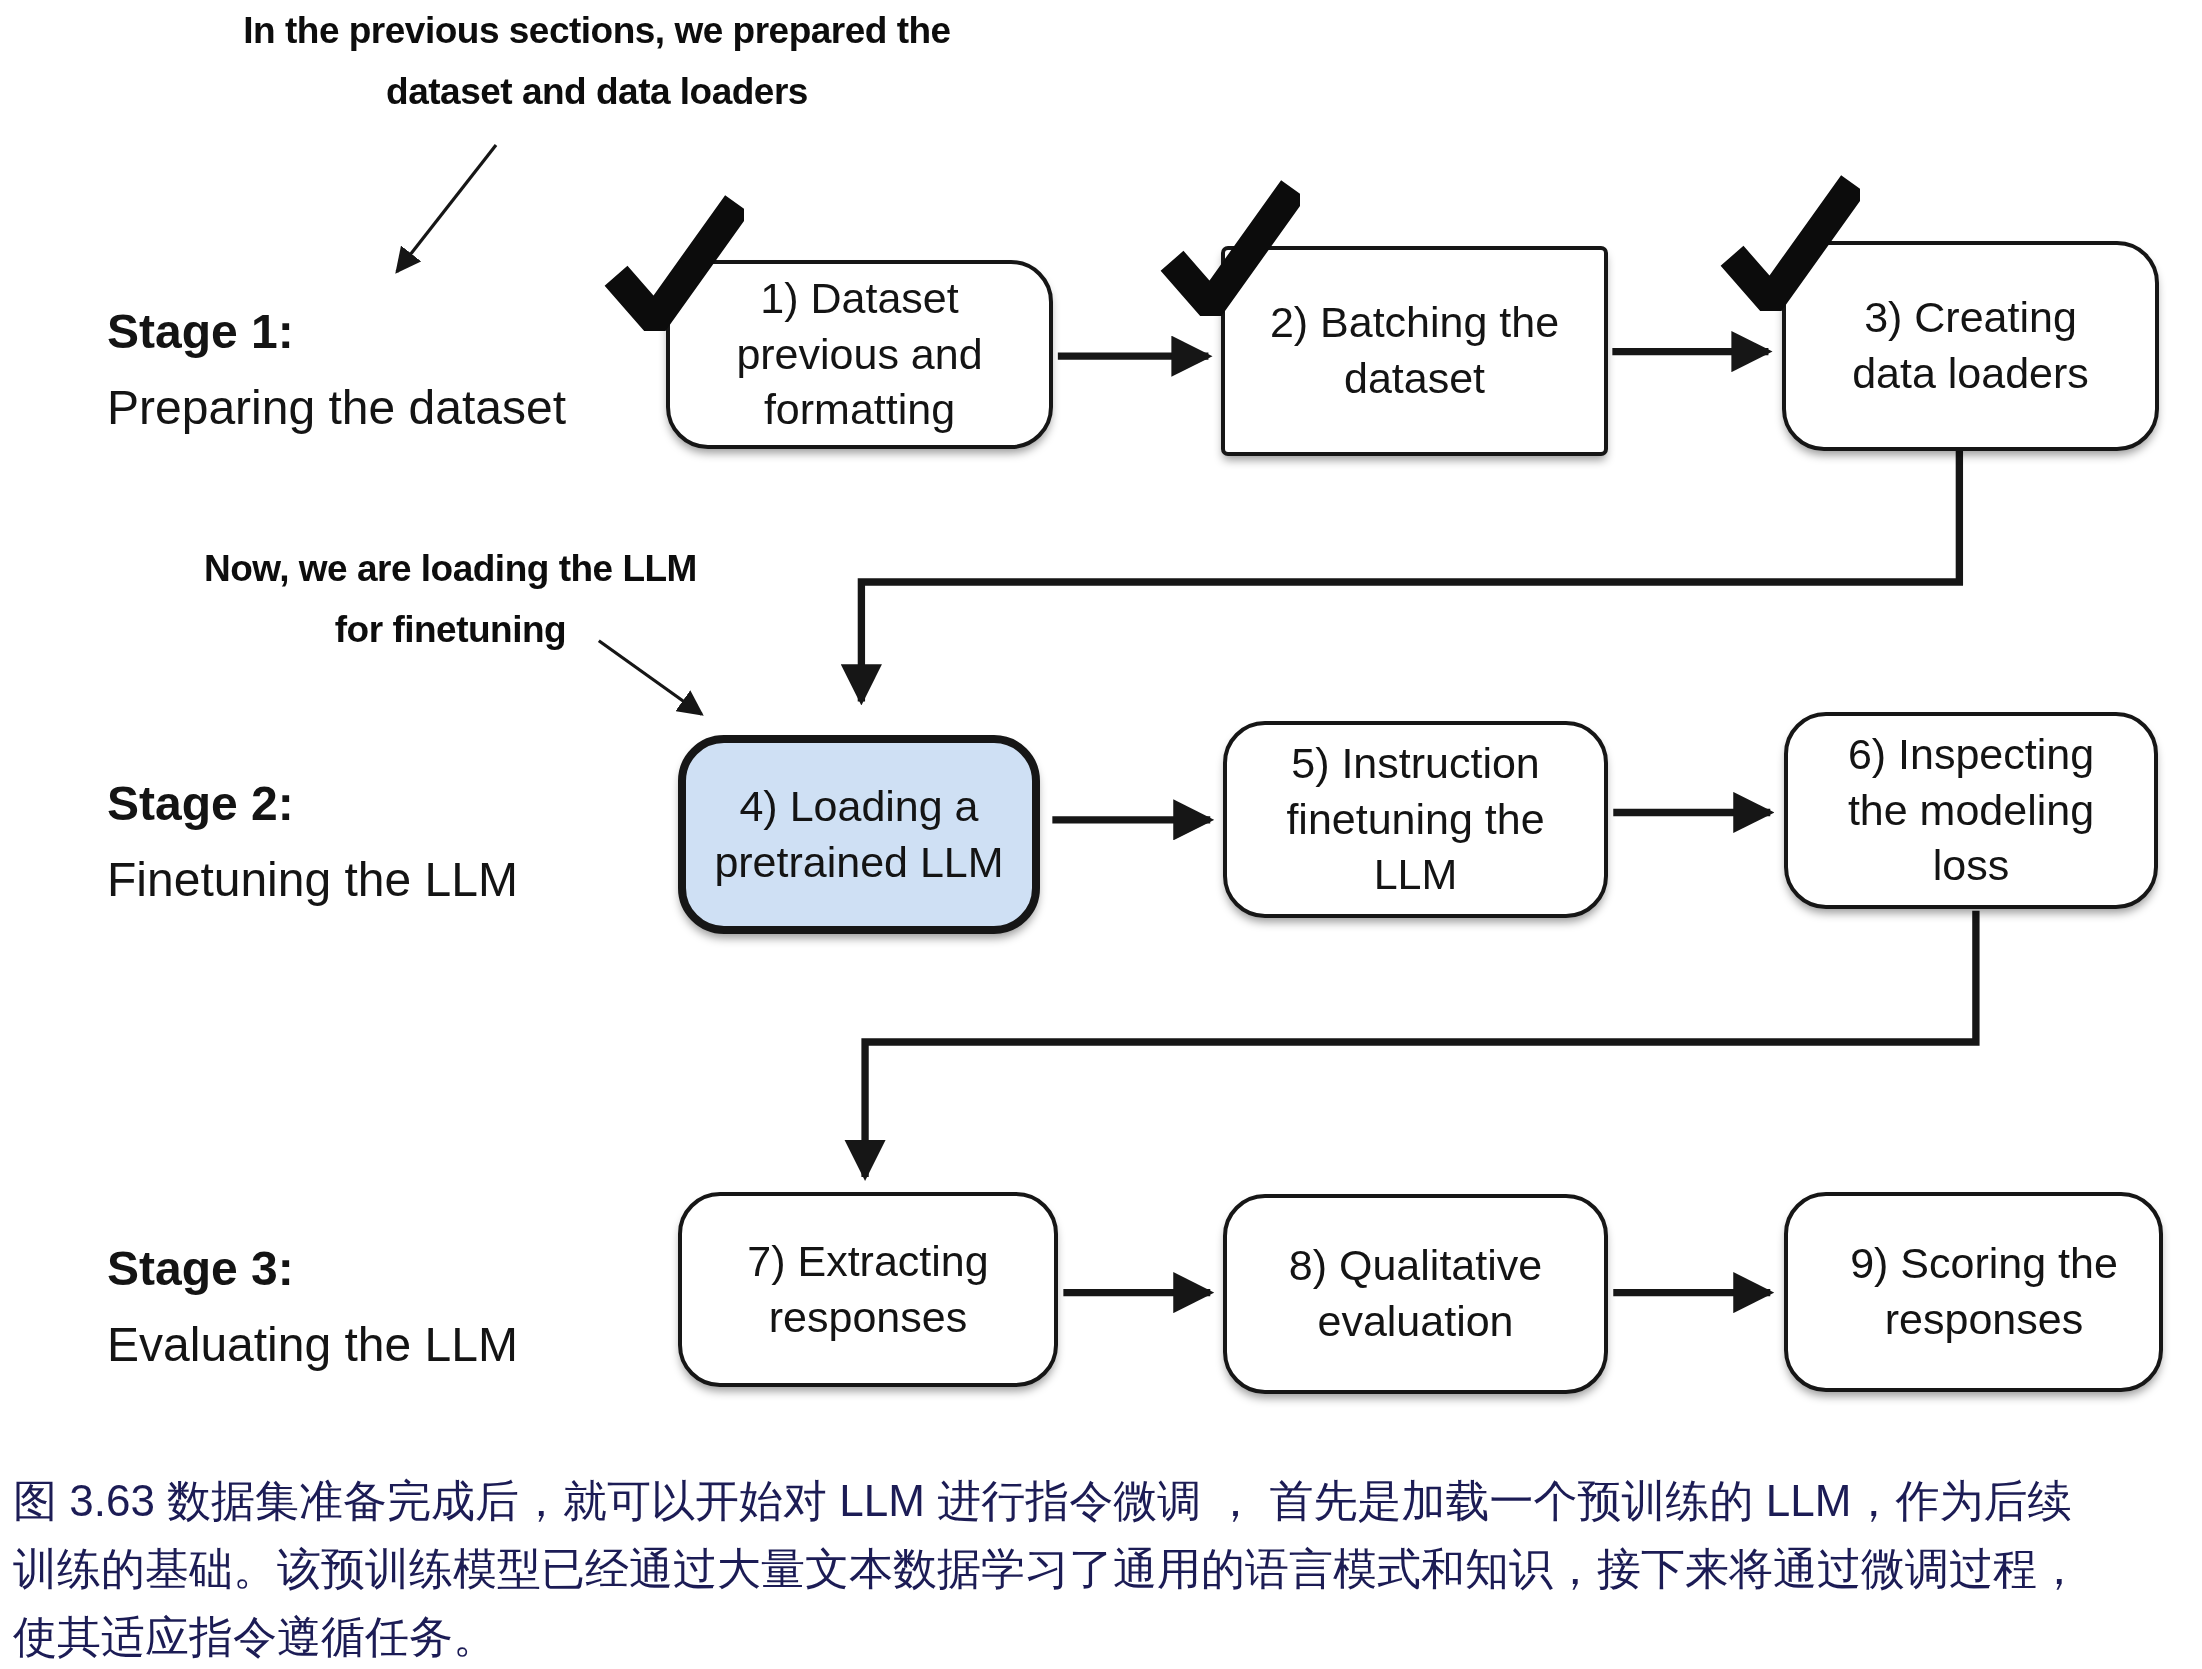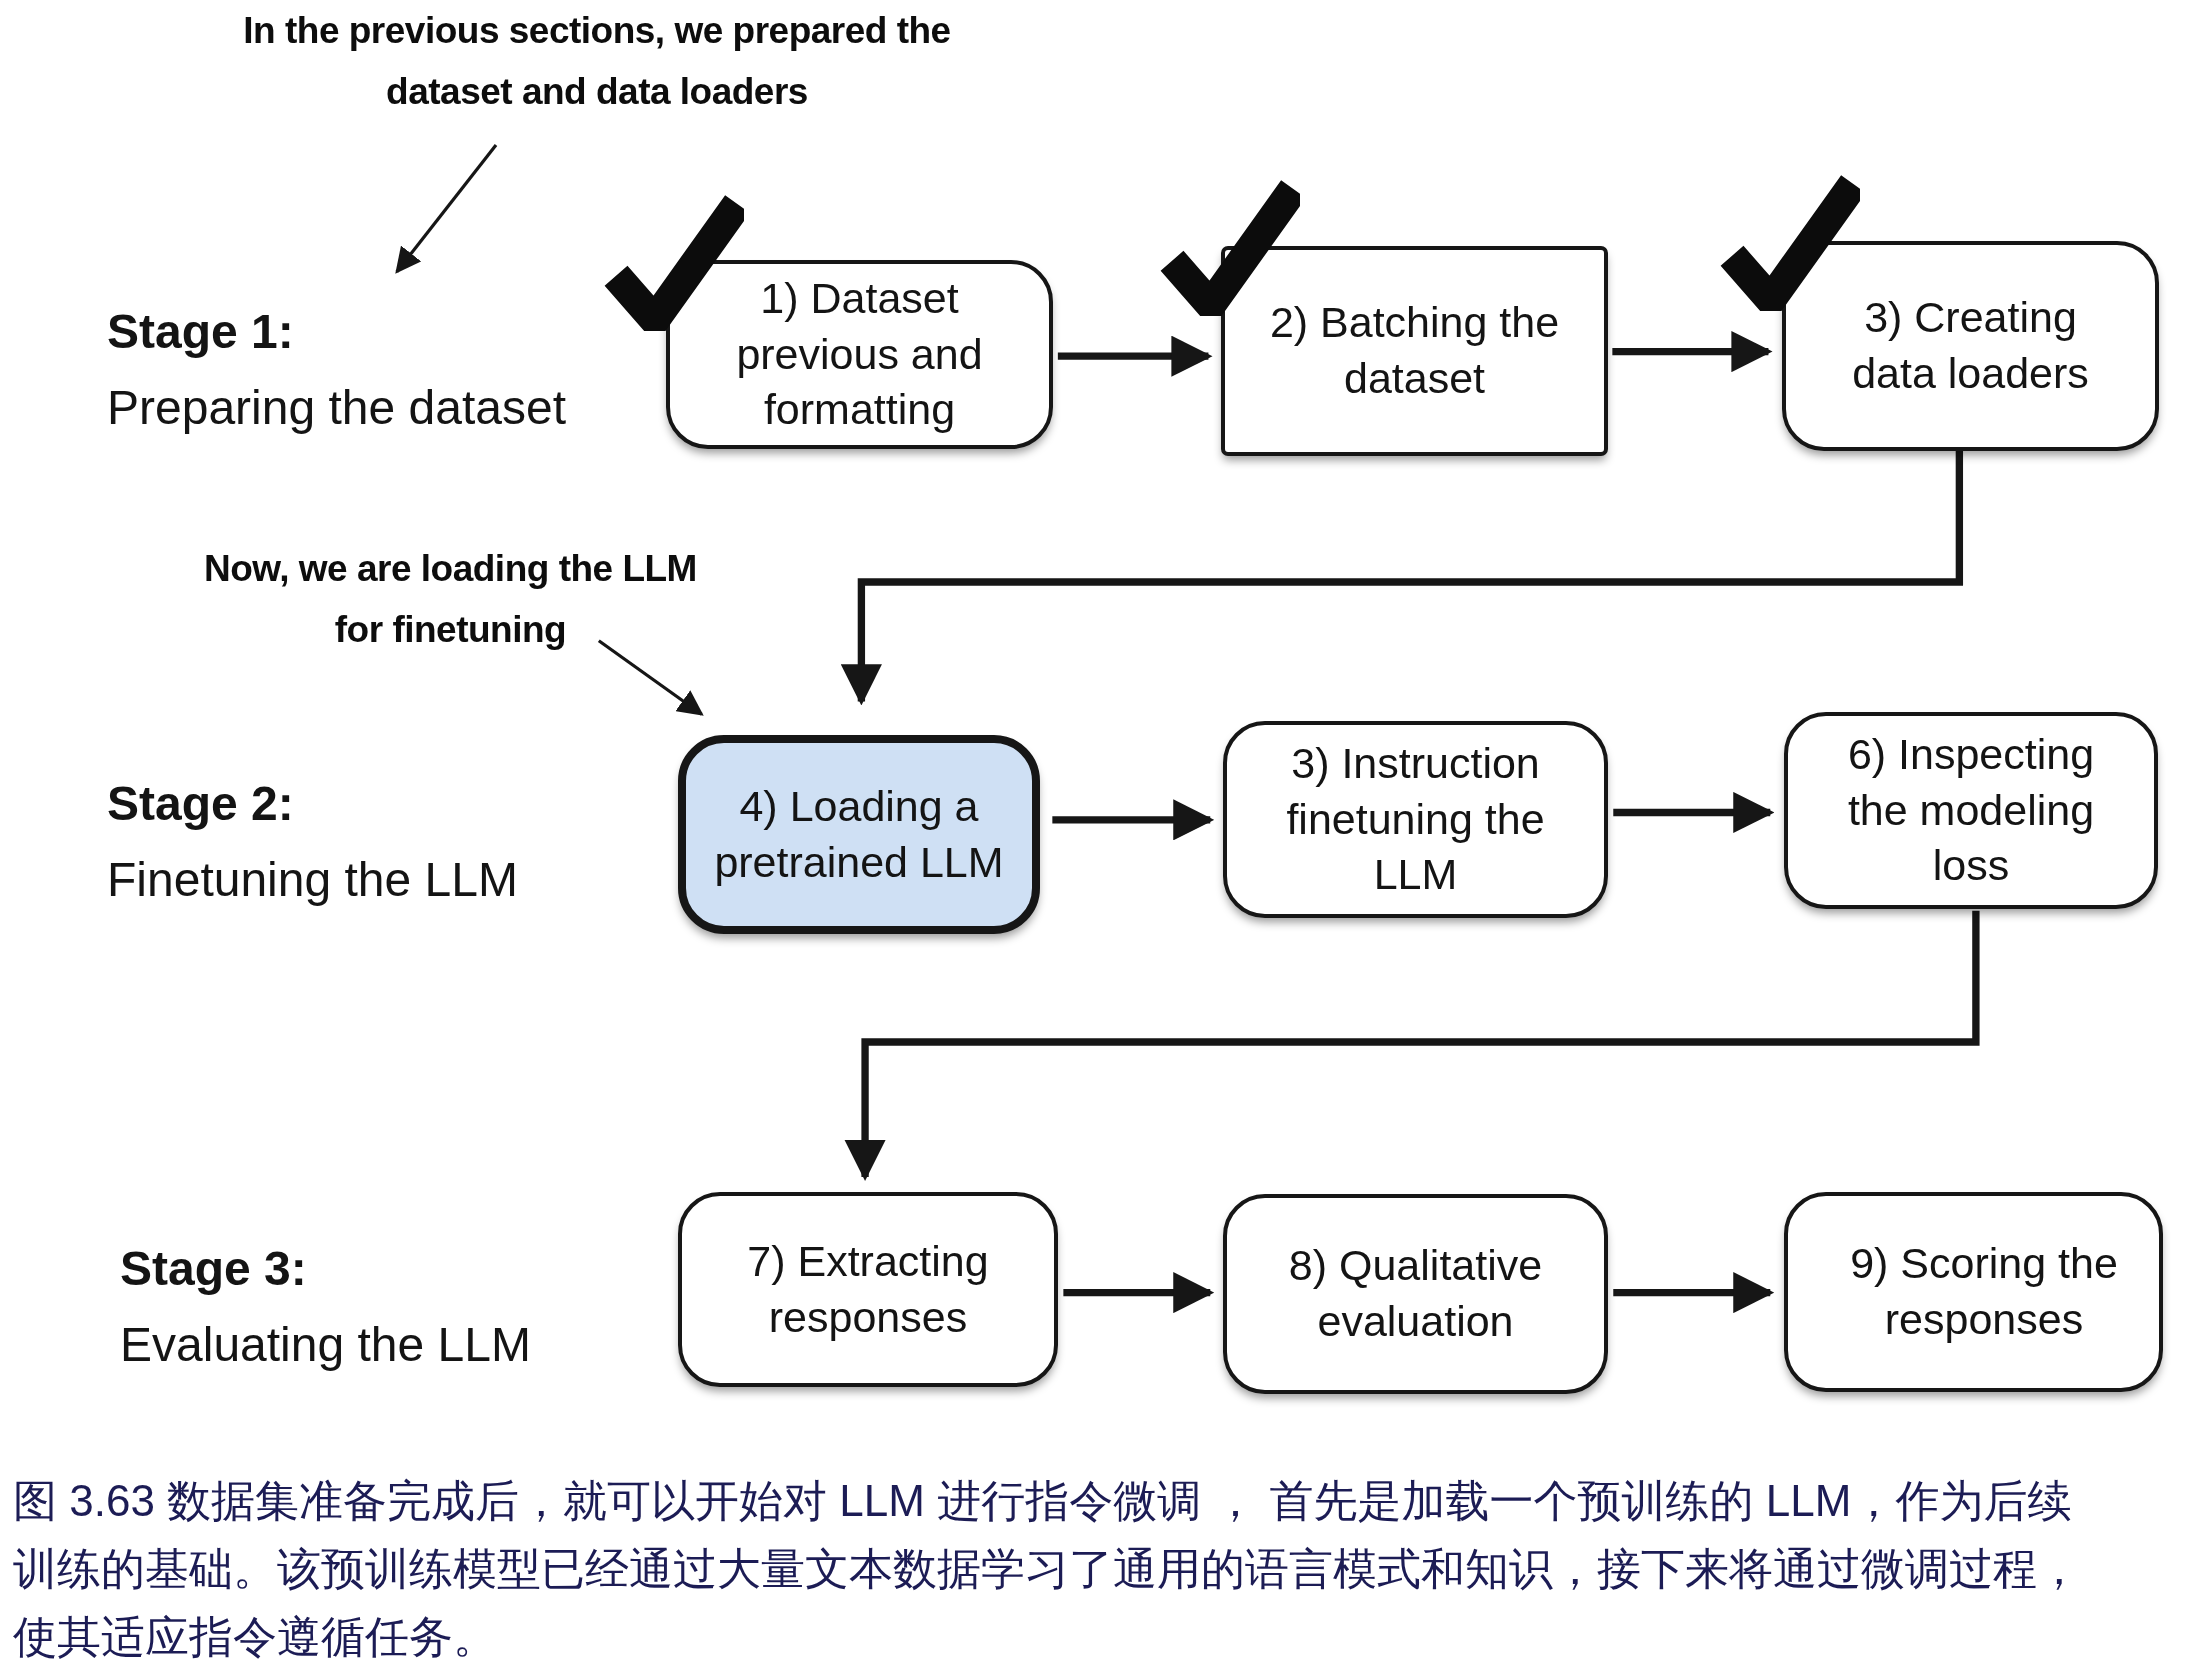--- a/index.html
+++ b/index.html
@@ -64,21 +64,21 @@
   </div>
 
   <div class="stage" style="left:107px;top:294px;">
     <div class="t">Stage 1:</div>
     <div>Preparing the dataset</div>
   </div>
   <div class="stage" style="left:107px;top:766px;">
     <div class="t">Stage 2:</div>
     <div>Finetuning the LLM</div>
   </div>
-  <div class="stage" style="left:120px;top:1231px;">
+  <div class="stage" style="left:107px;top:1231px;">
     <div class="t">Stage 3:</div>
     <div>Evaluating the LLM</div>
   </div>
 
   <div class="box" style="left:666px;top:260px;width:387px;height:189px;">
     <span>1) Dataset</span>
     <span>previous and</span>
     <span>formatting</span>
   </div>
   <div class="box" style="left:1221px;top:246px;width:387px;height:210px;border-radius:7px;">
@@ -88,21 +88,21 @@
   <div class="box" style="left:1782px;top:241px;width:377px;height:210px;">
     <span>3) Creating</span>
     <span>data loaders</span>
   </div>
 
   <div class="box hl" style="left:678px;top:719px;width:362px;height:199px;margin-top:16px;">
     <span>4) Loading a</span>
     <span>pretrained LLM</span>
   </div>
   <div class="box" style="left:1223px;top:721px;width:385px;height:197px;">
-    <span>3) Instruction</span>
+    <span>5) Instruction</span>
     <span>finetuning the</span>
     <span>LLM</span>
   </div>
   <div class="box" style="left:1784px;top:712px;width:374px;height:197px;">
     <span>6) Inspecting</span>
     <span>the modeling</span>
     <span>loss</span>
   </div>
 
   <div class="box" style="left:678px;top:1192px;width:380px;height:195px;">

